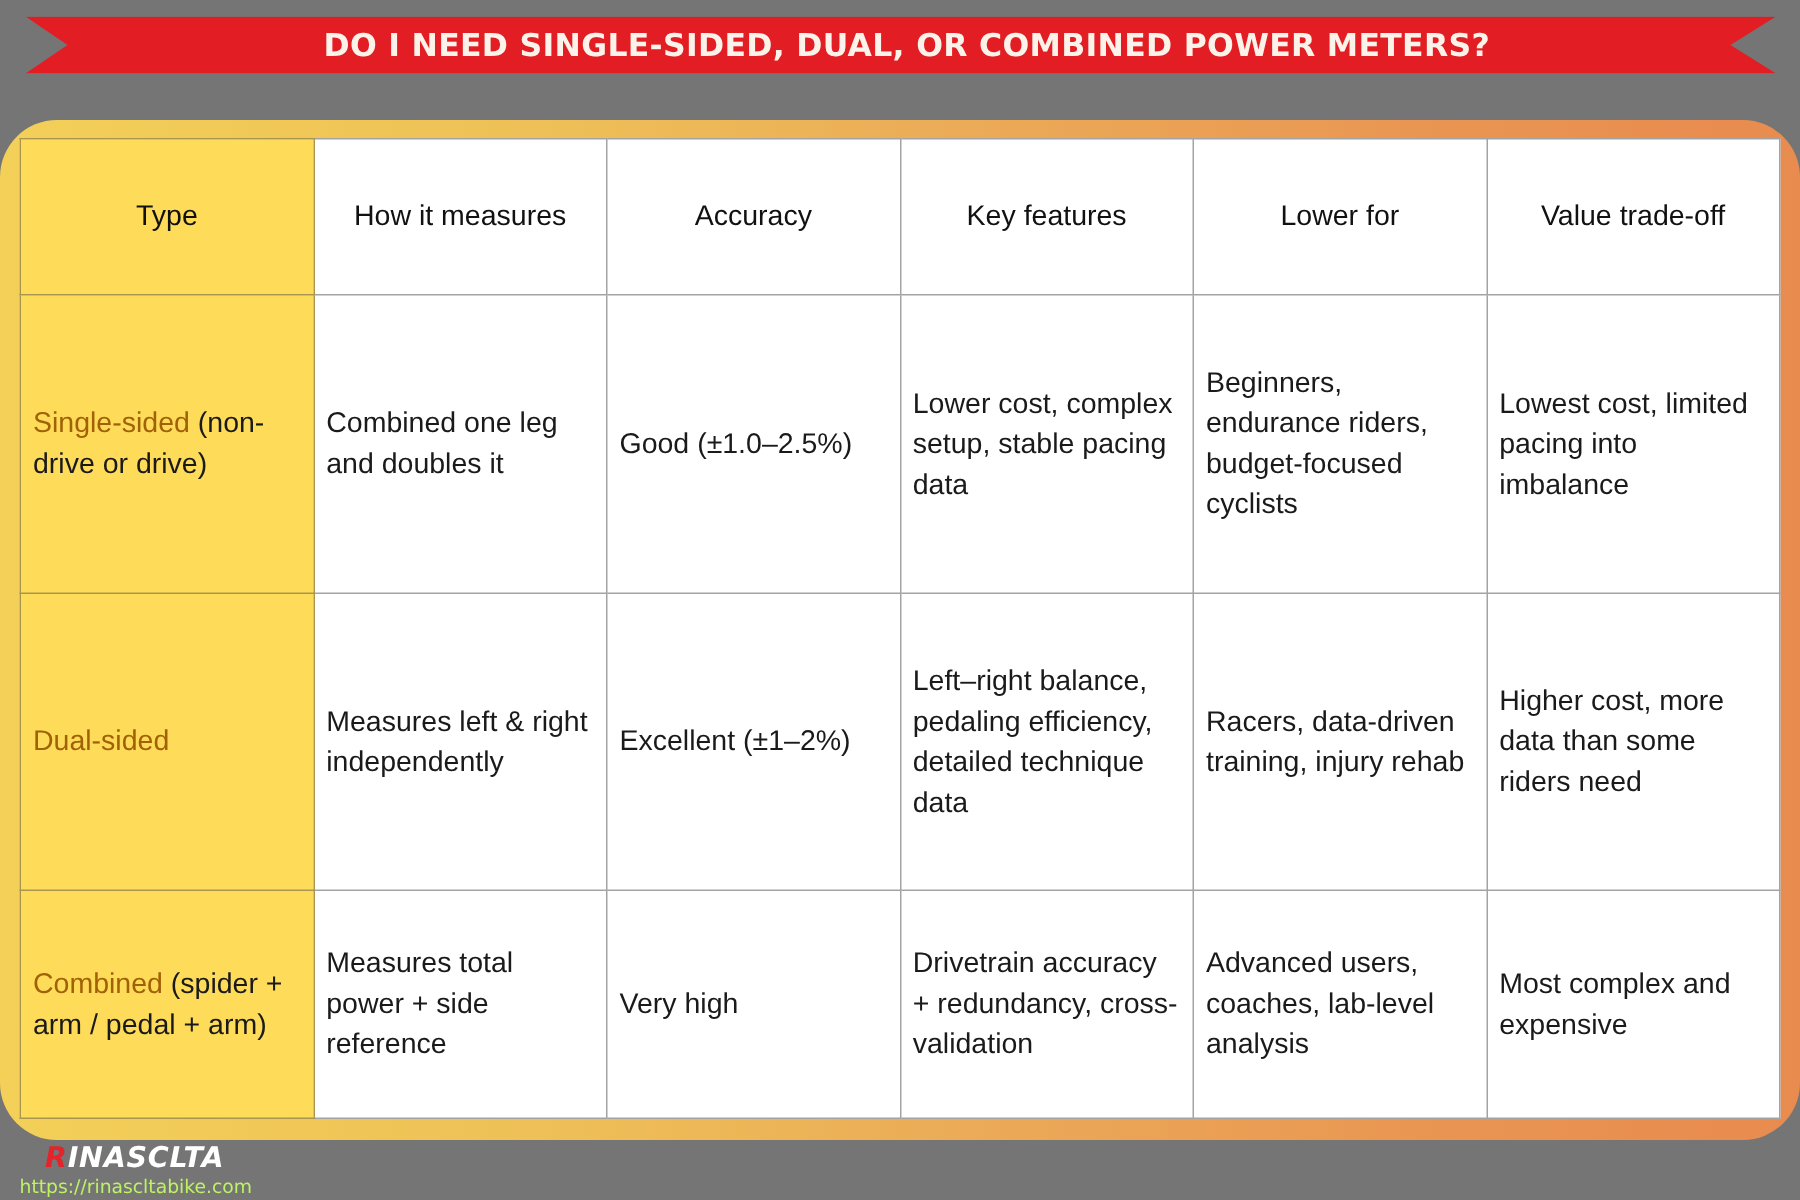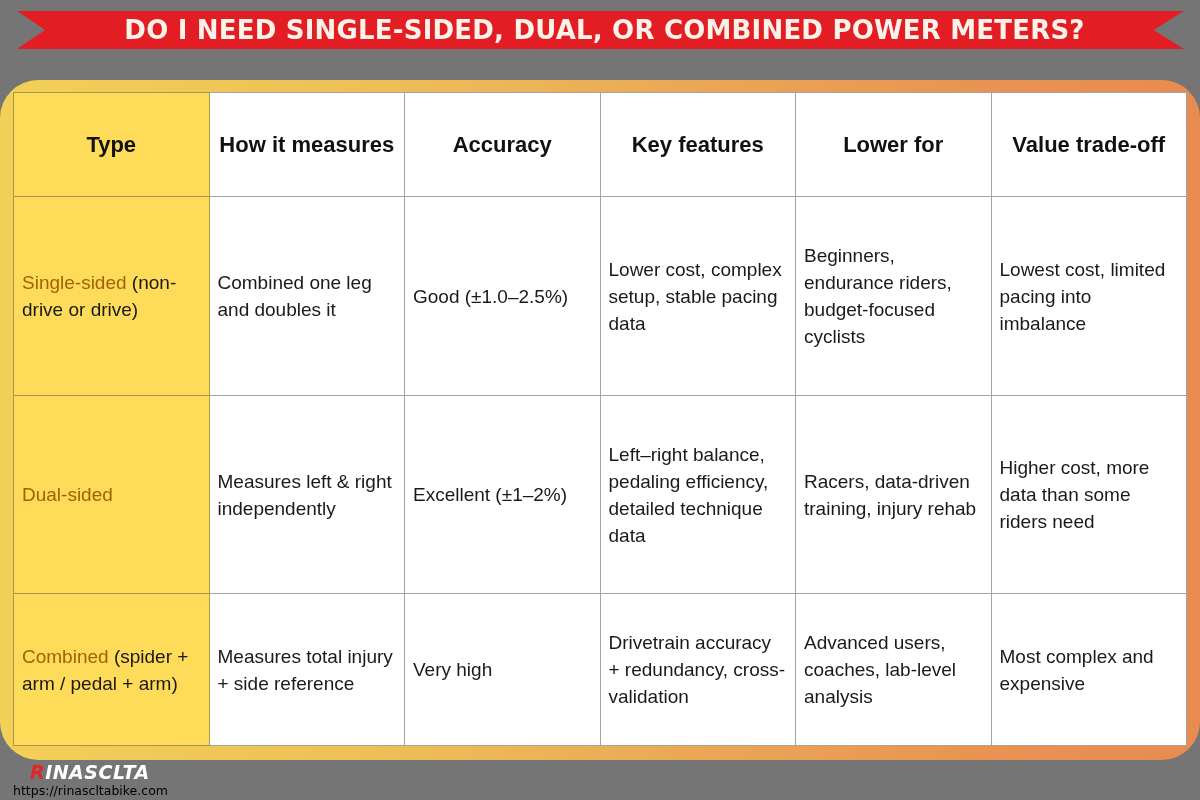--- a/index.html
+++ b/index.html
@@ -14,21 +14,21 @@
       left: 17px; top: 11px;
       width: 1167px; height: 38px;
       background: #e21e24;
       clip-path: polygon(0 0, 100% 0, 97.4% 50%, 100% 100%, 0 100%, 2.4% 50%);
       display: flex; align-items: center; justify-content: center;
     }
     .banner-title {
       color: #fbf3ea;
       font-family: "DejaVu Sans", sans-serif;
       font-weight: bold;
-      font-size: 26px;
+      font-size: 21px;
       letter-spacing: 0.2px;
       padding-left: 8px;
     }
     .frame {
       position: absolute;
       left: 0; top: 80px;
       width: 1200px; height: 680px;
       border-radius: 38px;
       background: linear-gradient(90deg, #f3d058 0%, #eec057 30%, #ebaa57 55%, #e99552 80%, #e88b4f 100%);
     }
@@ -41,23 +41,23 @@
       background: #ffffff;
     }
     .tbl th, .tbl td {
       border: 1px solid #a3a3a3;
       font-size: 19px;
       line-height: 27px;
       color: #1a1a1a;
       vertical-align: middle;
     }
     .tbl th {
-      font-weight: bold;
+      font-weight: normal;
       text-align: center;
-      font-size: 22px;
+      font-size: 19px;
       color: #111;
       height: 104px;
     }
     .tbl td {
       text-align: left;
       padding: 0 8px 0 8px;
     }
     .tbl .type-col {
       background: #fedb58;
       border-color: #a89550;
@@ -79,21 +79,21 @@
       color: #ffffff;
       line-height: 20px;
       margin-left: 16px;
     }
     .brand .r { color: #e3242b; }
     .brand-url {
       position: absolute;
       left: 13px; top: 783px;
       font-family: "DejaVu Sans", sans-serif;
       font-size: 12.5px;
-      color: #000000;
+      color: #bef264;
       line-height: 15px;
     }
   </style>
 </head>
 <body>
 
 <div class="banner">
   <span class="banner-title">DO I NEED SINGLE-SIDED, DUAL, OR COMBINED POWER METERS?</span>
 </div>
 
@@ -130,21 +130,21 @@
     <tr class="row2">
       <td class="type-col"><span class="type-bold">Dual-sided</span><span></span></td>
       <td>Measures left &amp; right independently</td>
       <td>Excellent (±1–2%)</td>
       <td>Left–right balance, pedaling efficiency, detailed technique data</td>
       <td>Racers, data-driven training, injury rehab</td>
       <td>Higher cost, more data than some riders need</td>
     </tr>
     <tr class="row3">
       <td class="type-col"><span class="type-bold">Combined</span><span> (spider + arm / pedal + arm)</span></td>
-      <td>Measures total injury + side reference</td>
+      <td>Measures total power + side reference</td>
       <td>Very high</td>
       <td>Drivetrain accuracy + redundancy, cross-validation</td>
       <td>Advanced users, coaches, lab-level analysis</td>
       <td>Most complex and expensive</td>
     </tr>
   </tbody>
 </table>
 
 <div class="brand"><span class="r">R</span><span>INASCLTA</span></div>
 <div class="brand-url">https://rinascltabike.com</div>

